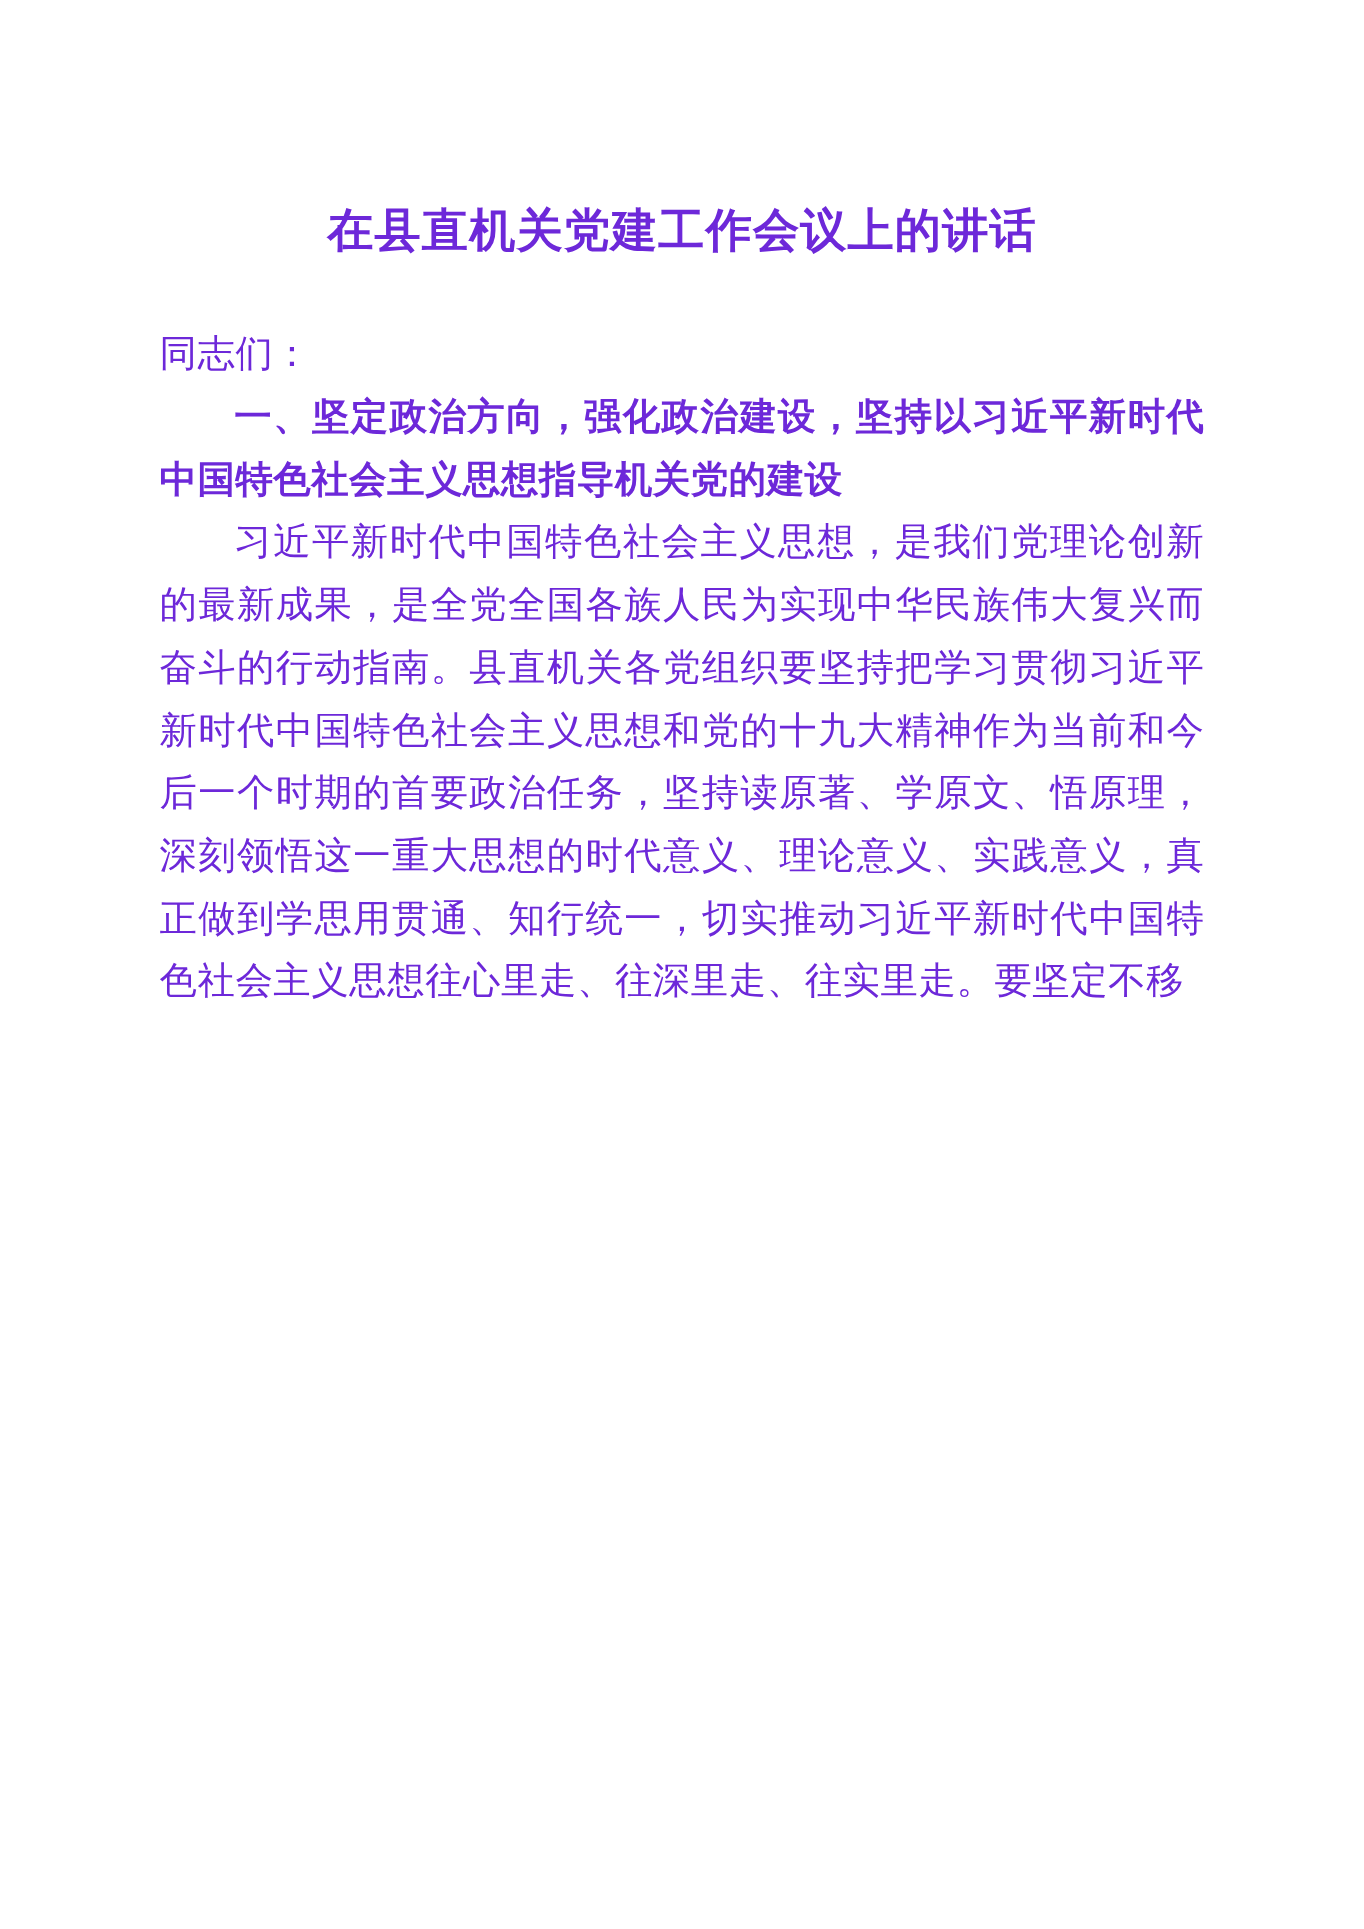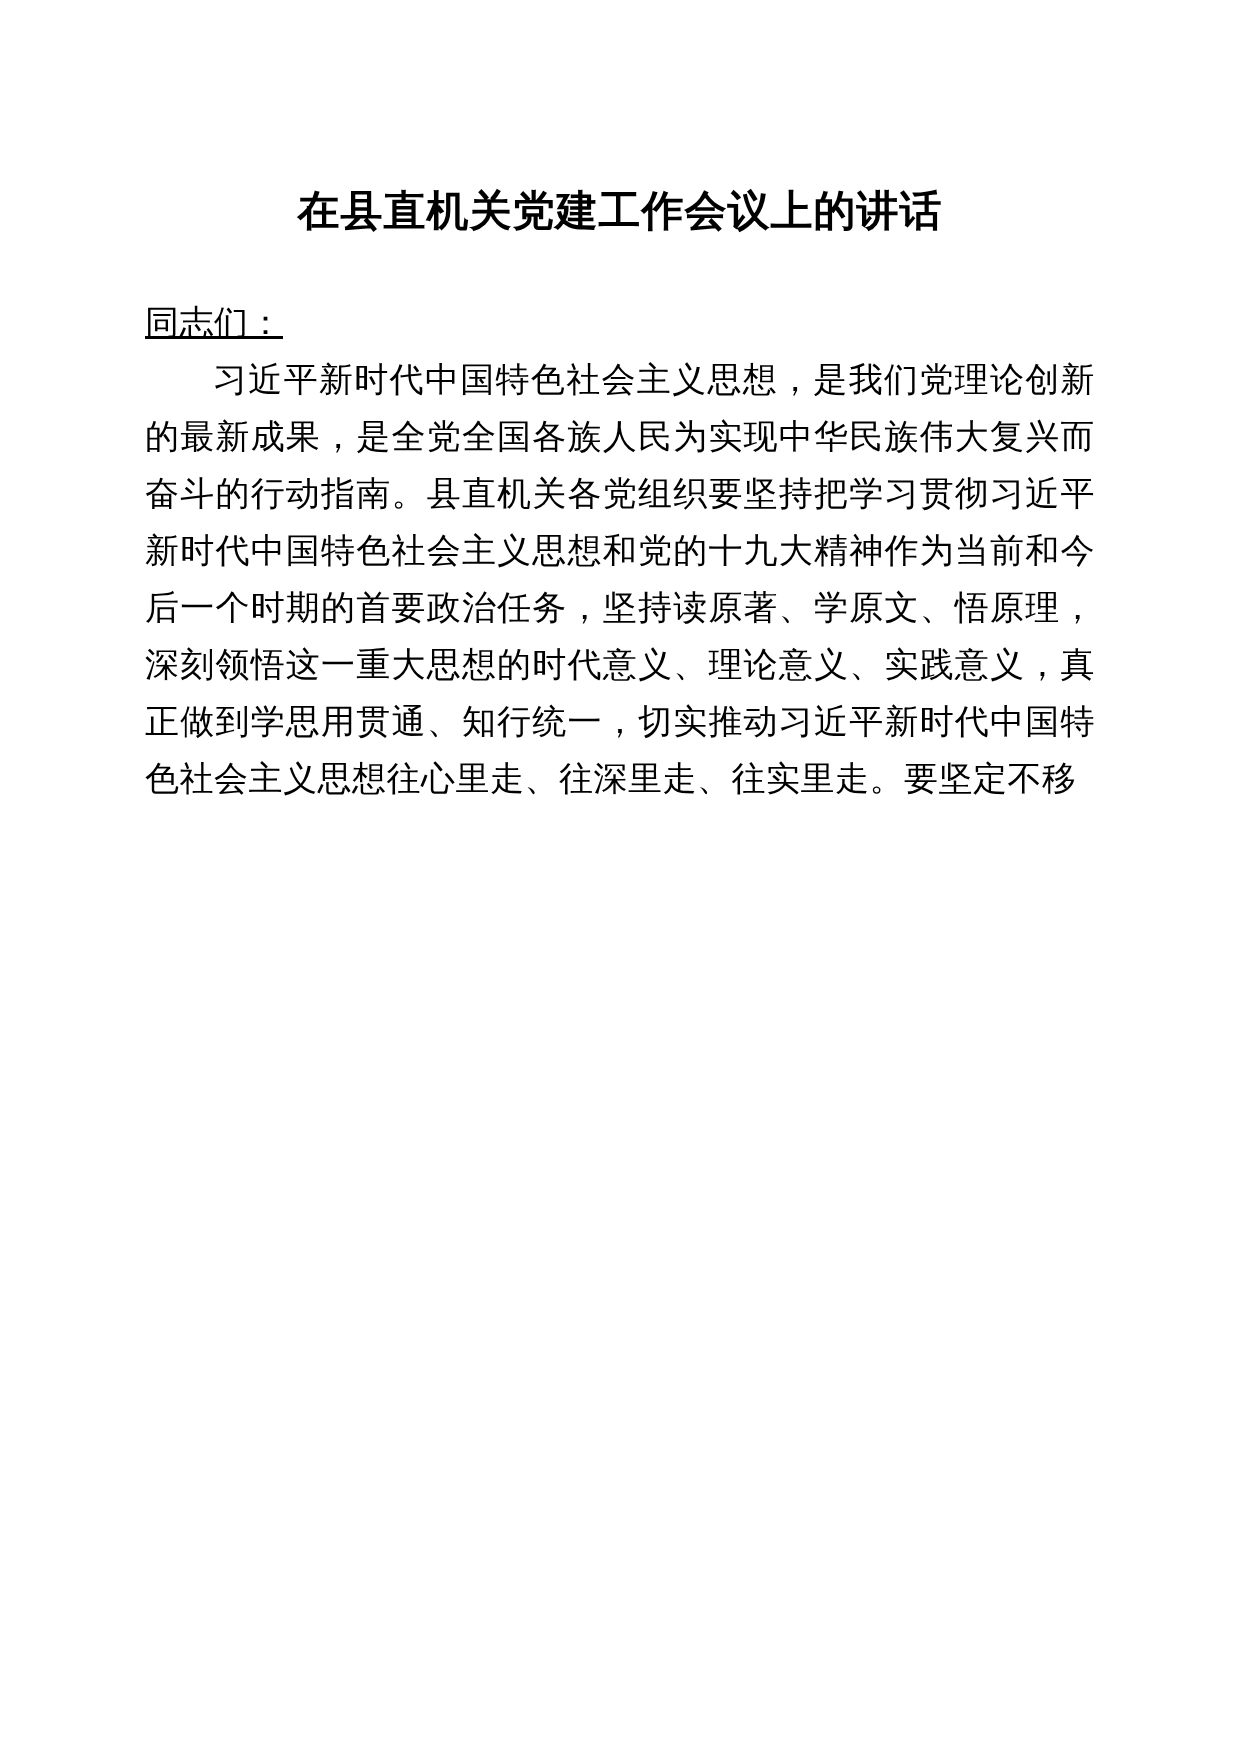--- a/index.html
+++ b/index.html
@@ -9,21 +9,21 @@
     }
     .page {
       position: relative;
       width: 1240px;
       height: 1754px;
       margin: 0 auto;
       background: #ffffff;
       box-sizing: border-box;
       padding: 180px 145px 0 145px;
       font-family: "Liberation Serif", "DejaVu Serif", serif;
-      color: #000000;
+      color: #6d28d9;
       overflow: hidden;
     }
     .doc-title {
       margin: 0 0 52px 0;
       text-align: center;
       font-size: 42px;
       line-height: 62px;
       font-weight: 700;
       letter-spacing: 1px;
     }
@@ -35,33 +35,33 @@
       font-size: 34px;
       line-height: 57px;
       text-align: justify;
       text-justify: inter-ideograph;
       word-break: break-all;
       letter-spacing: 0.5px;
     }
     .para.salutation {
       text-indent: 0;
       font-weight: 400;
-      text-decoration: underline;
     }
     .para.body {
       text-indent: 2em;
       font-weight: 400;
     }
     .para.heading {
       text-indent: 2em;
       font-weight: 700;
     }
   </style>
 </head>
 <body>
 
 <div class="page">
   <h1 class="doc-title">在县直机关党建工作会议上的讲话</h1>
   <div class="doc-body" id="paragraphs">
       <p class="para salutation">同志们：</p>
+      <p class="para heading">一、坚定政治方向，强化政治建设，坚持以习近平新时代中国特色社会主义思想指导机关党的建设</p>
       <p class="para body">习近平新时代中国特色社会主义思想，是我们党理论创新的最新成果，是全党全国各族人民为实现中华民族伟大复兴而奋斗的行动指南。县直机关各党组织要坚持把学习贯彻习近平新时代中国特色社会主义思想和党的十九大精神作为当前和今后一个时期的首要政治任务，坚持读原著、学原文、悟原理，深刻领悟这一重大思想的时代意义、理论意义、实践意义，真正做到学思用贯通、知行统一，切实推动习近平新时代中国特色社会主义思想往心里走、往深里走、往实里走。要坚定不移</p>
     </div>
 </div>
 
 </body></html>

